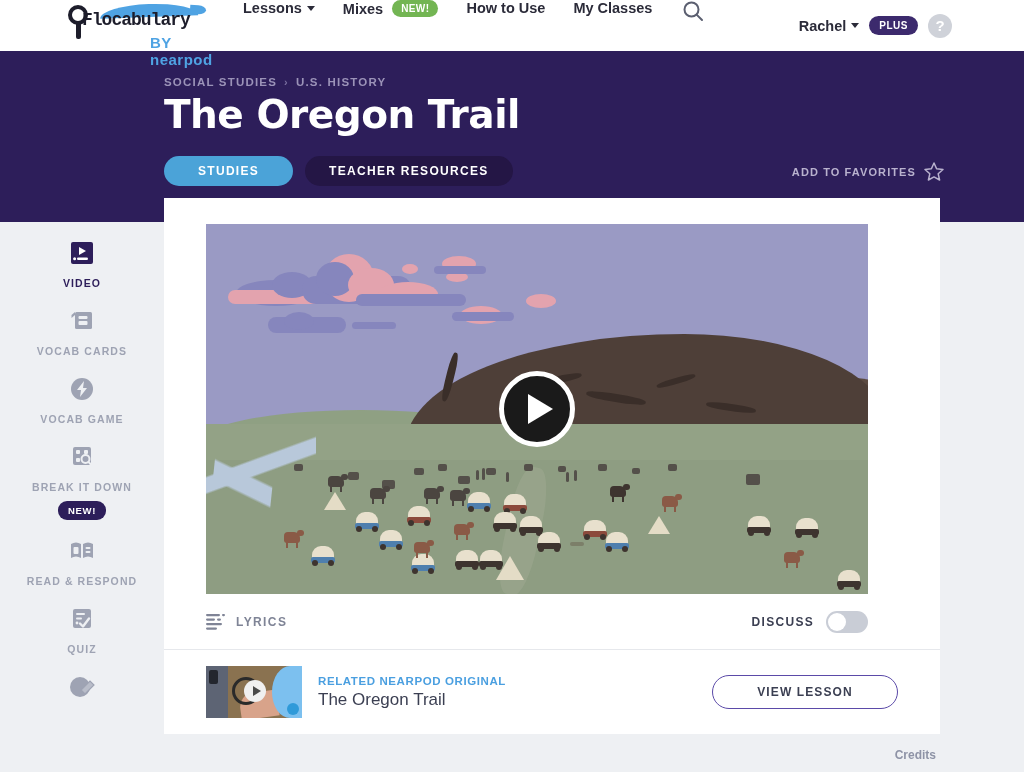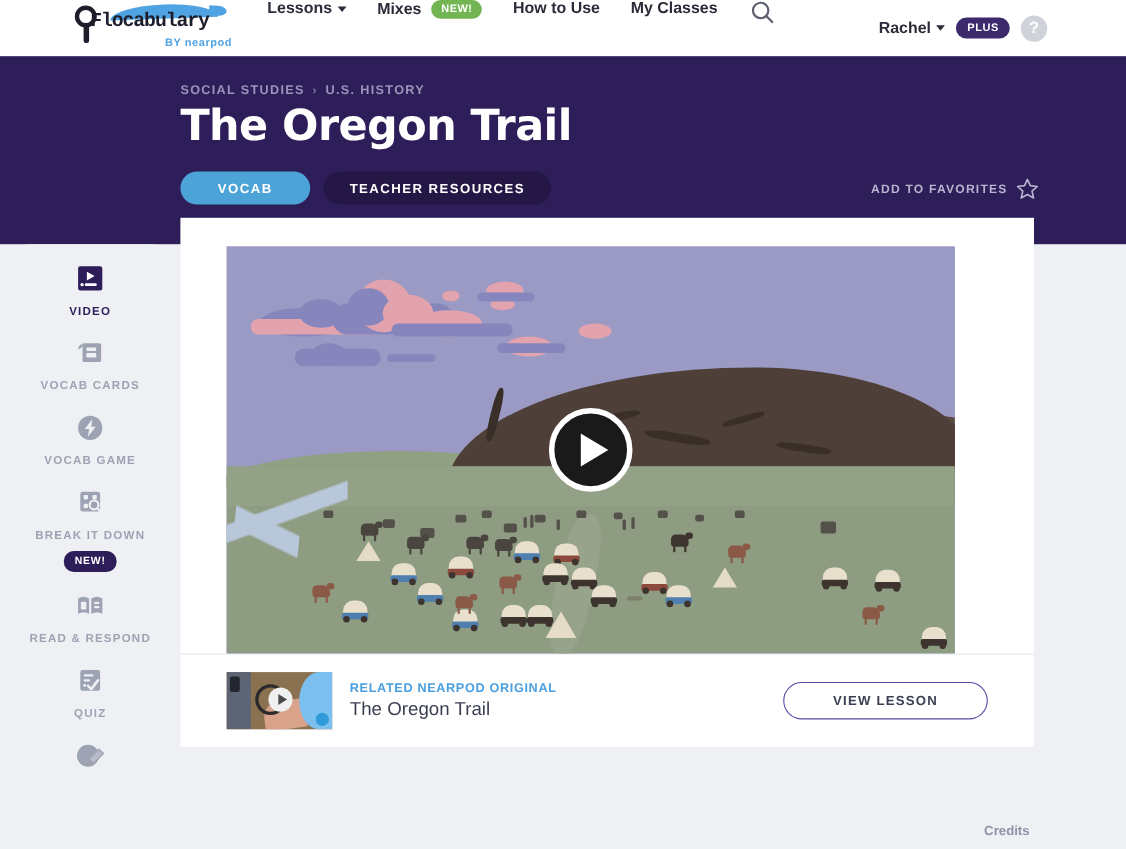--- a/index.html
+++ b/index.html
@@ -38,21 +38,21 @@
     content:""; position:absolute; left:4px; top:14px; width:5px;height:16px;
     background:#1d1d2b; border-radius:0 0 2px 2px;
   }
   .logo-text {
     position: absolute; left: 20px; top: 7px;
     font-size: 18px; font-weight: bold; letter-spacing: -1px;
     color: #1d1d2b; font-family: Liberation Mono, monospace;
   }
   .logo-sub {
     position: absolute; left: 88px; top: 31px;
-    font-size: 10px; font-weight: bold; letter-spacing: .5px; color: #4fa3e3;
+    font-size: 15px; font-weight: bold; letter-spacing: .5px; color: #4fa3e3;
   }
   .nav-items { position: absolute; left: 243px; top: 0; height: 36px; display: flex; align-items: flex-start; gap: 0; }
   .nav-item {
     font-size: 14.5px; font-weight: bold; color: #2b2b39;
     margin-right: 28px; cursor: pointer; white-space: nowrap;
     display: flex; align-items: center; gap: 5px;
   }
   .caret { display:inline-block; width:0;height:0;border-left:4px solid transparent;border-right:4px solid transparent;border-top:5px solid #2b2b39; }
   .badge-new-green {
     display:inline-block; background:#73b553; color:#fff;
@@ -293,21 +293,21 @@
 
     <div class="breadcrumb">
       <span class="crumb">SOCIAL STUDIES</span>
       <span class="crumb-sep">›</span>
       <span class="crumb">U.S. HISTORY</span>
     </div>
 
     <h1 class="hero-title">The Oregon Trail</h1>
 
     <div class="hero-actions">
-      <button class="btn-assign">VOCAB</button>
+      <button class="btn-assign">STUDIES</button>
       <button class="btn-teacher">TEACHER RESOURCES</button>
     </div>
 
     <div class="favorites">
       <span>ADD TO FAVORITES</span>
       <svg width="20" height="19" viewBox="0 0 20 19" aria-hidden="true">
         <polygon points="10,1 12.6,6.8 19,7.5 14.2,11.8 15.6,18 10,14.9 4.4,18 5.8,11.8 1,7.5 7.4,6.8" fill="none" stroke="#b9b2ce" stroke-width="1.5" stroke-linejoin="round"></polygon>
       </svg>
     </div>
   </div>
@@ -622,20 +622,39 @@
 
           <div class="dot" style="left:364px;top:118px;width:14px;height:4px;border-radius:3px;background:#6f6a58;opacity:.6;"></div>
         </div>
 
         <div class="playbtn">
           <div class="playtri"></div>
         </div>
       </div>
     </div>
 
+    <div class="video-bar">
+      <div class="lyrics">
+        <svg width="20" height="18" viewBox="0 0 20 18" aria-hidden="true">
+          <rect x="0" y="1" width="14" height="2.2" rx="1.1" fill="#7f8496"></rect>
+          <rect x="0" y="5.5" width="9" height="2.2" rx="1.1" fill="#7f8496"></rect>
+          <rect x="0" y="10" width="16" height="2.2" rx="1.1" fill="#7f8496"></rect>
+          <rect x="0" y="14.5" width="11" height="2.2" rx="1.1" fill="#7f8496"></rect>
+          <rect x="16" y="1" width="3" height="2.2" rx="1.1" fill="#7f8496"></rect>
+          <rect x="11" y="5.5" width="4" height="2.2" rx="1.1" fill="#7f8496"></rect>
+        </svg>
+        <span>LYRICS</span>
+      </div>
+      <div class="discuss">
+        <span class="discuss-label">DISCUSS</span>
+        <div class="toggle">
+          <div class="knob"></div>
+        </div>
+      </div>
+    </div>
 
     <div class="divider"></div>
 
     <div class="related">
       <div class="rel-thumb">
         <div class="tb-left"></div>
         <div class="tb-phone"></div>
         <div class="tb-hand"></div>
         <div class="tb-wave"></div>
         <div class="tb-ring"></div>

